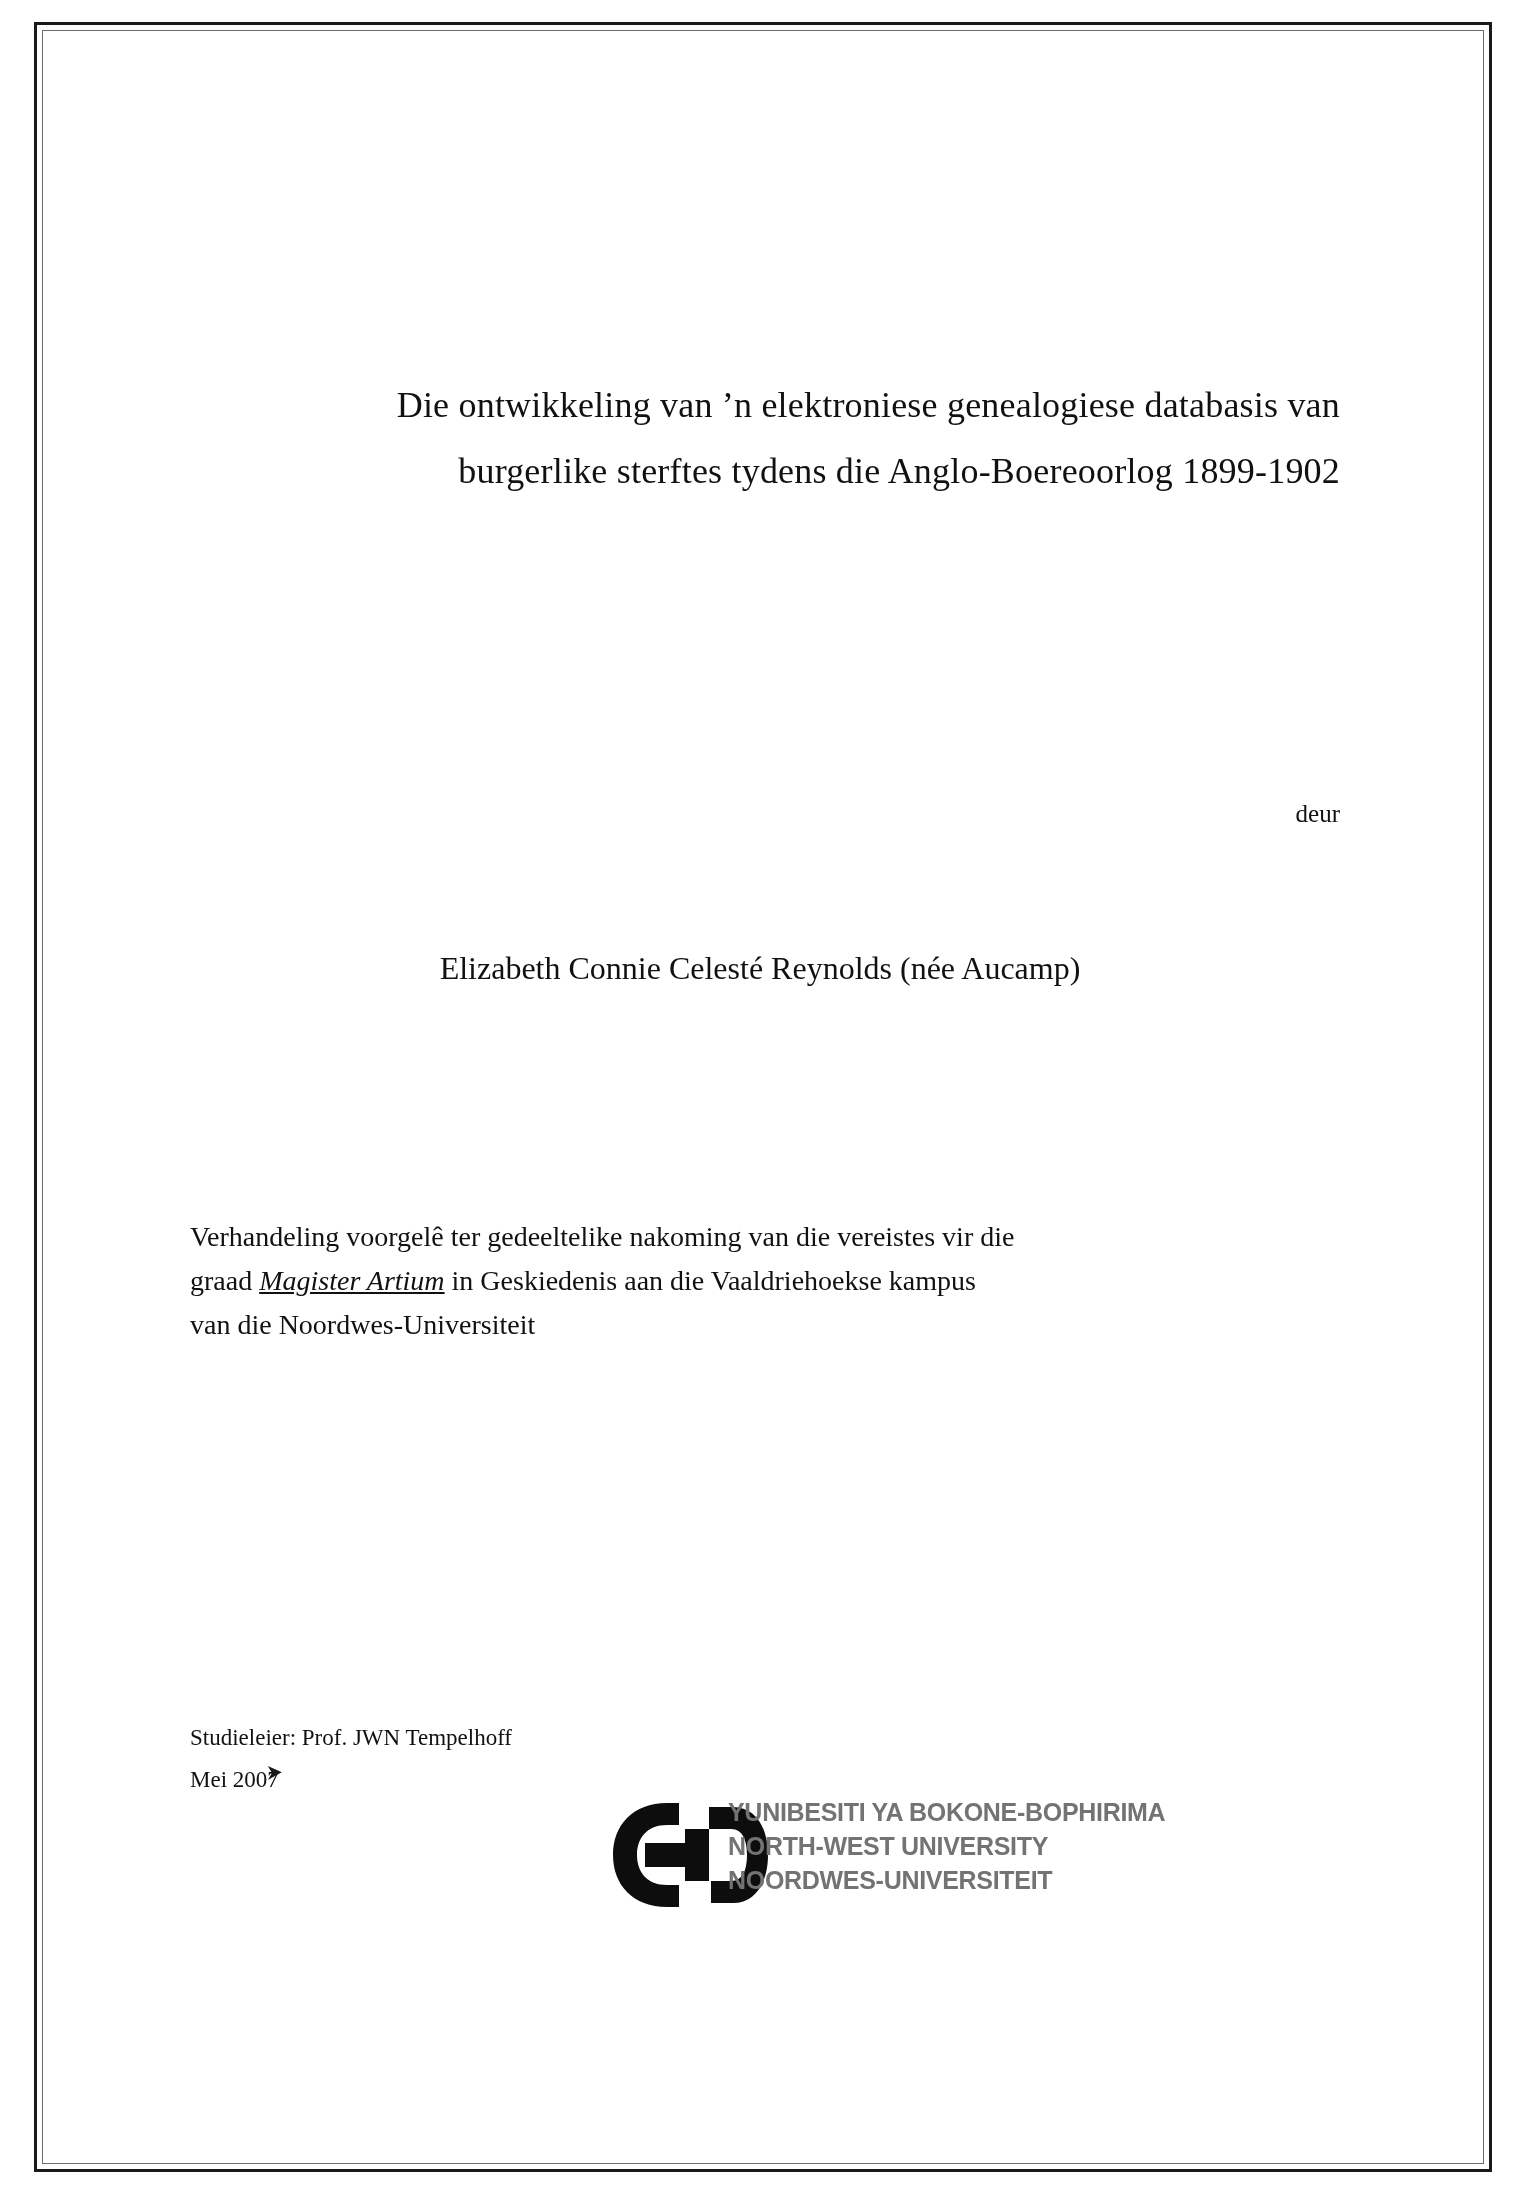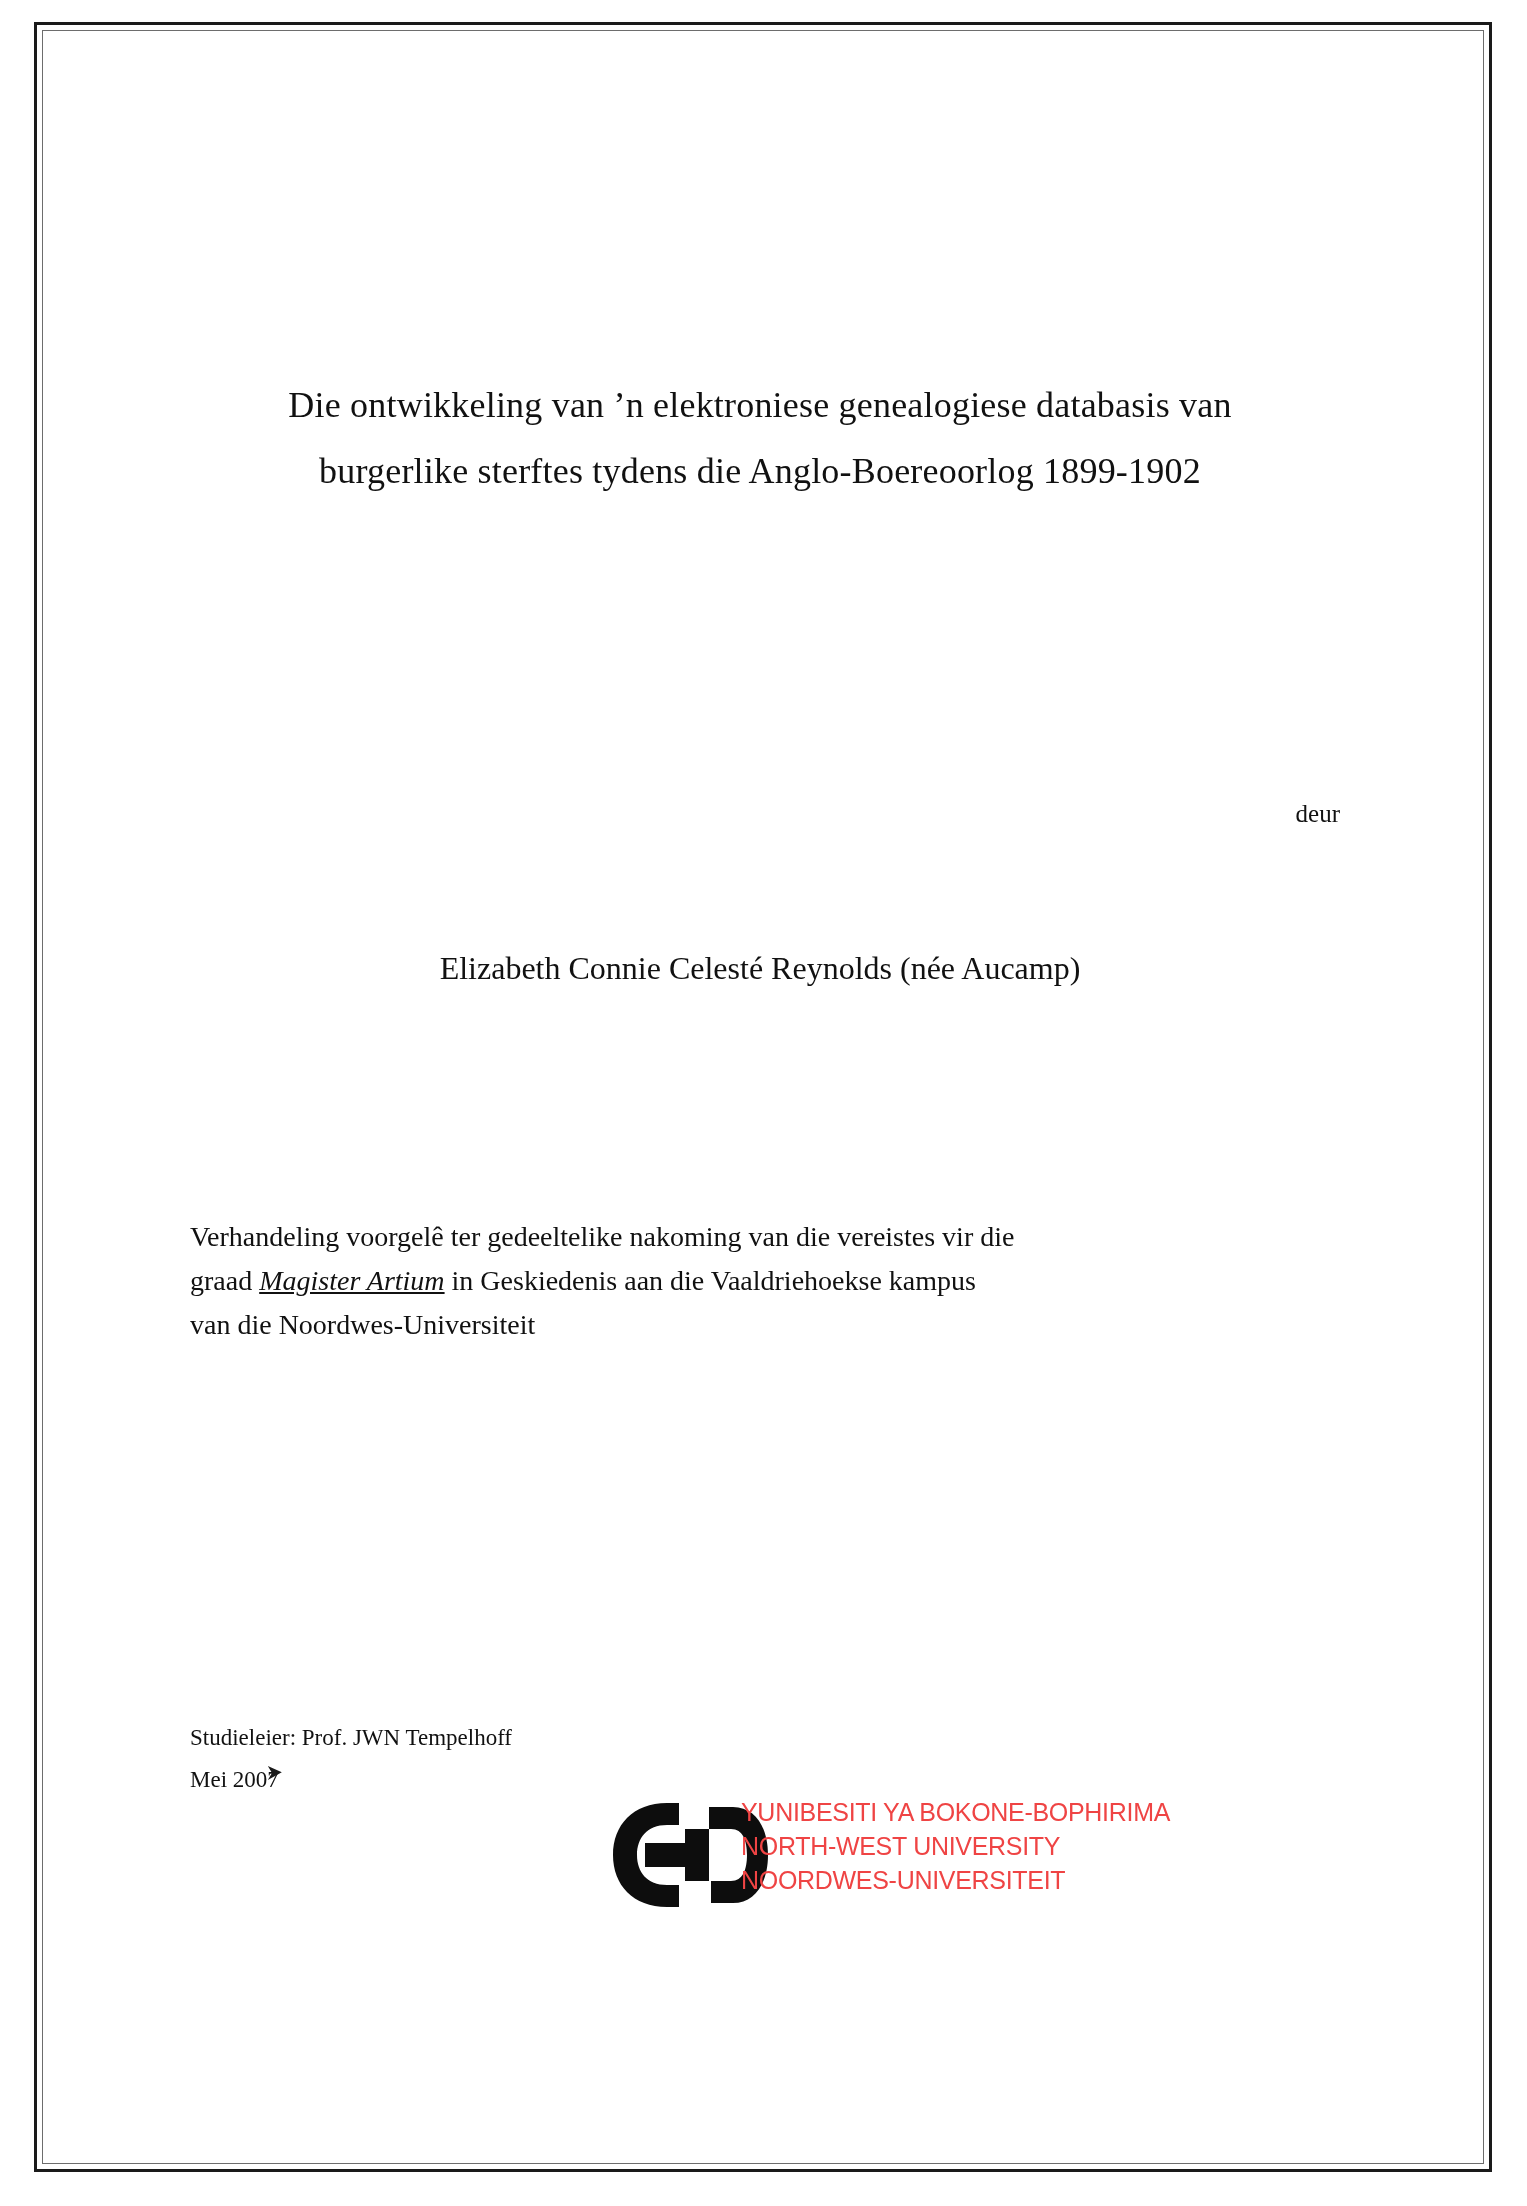--- a/index.html
+++ b/index.html
@@ -48,20 +48,21 @@
     left: 30px;
     top: 372px;
     width: 1160px;
     text-align: center;
   }
   .title-line {
     font-size: 36px;
     line-height: 66px;
     letter-spacing: 0.2px;
     white-space: nowrap;
+    text-align: right;
   }
 
   .deur {
     position: absolute;
     left: 30px;
     top: 800px;
     width: 1160px;
     text-align: right;
     font-size: 25px;
   }
@@ -124,28 +125,29 @@
   }
   .logo-mark {
     position: absolute;
     left: 0;
     top: 5px;
     width: 190px;
     height: 120px;
   }
   .logo-text {
     position: absolute;
-    left: 136px;
+    left: 123px;
     top: 5px;
     font-family: "Liberation Sans", sans-serif;
     font-size: 25px;
     line-height: 34px;
     letter-spacing: -0.3px;
-    color: #ef4444;
+    color: #737373;
     white-space: nowrap;
+    font-weight: bold;
   }
 </style>
 </head>
 <body>
 
 <div class="page">
 
   <div class="scan-frame"></div>
   <div class="scan-frame-inner"></div>
 

